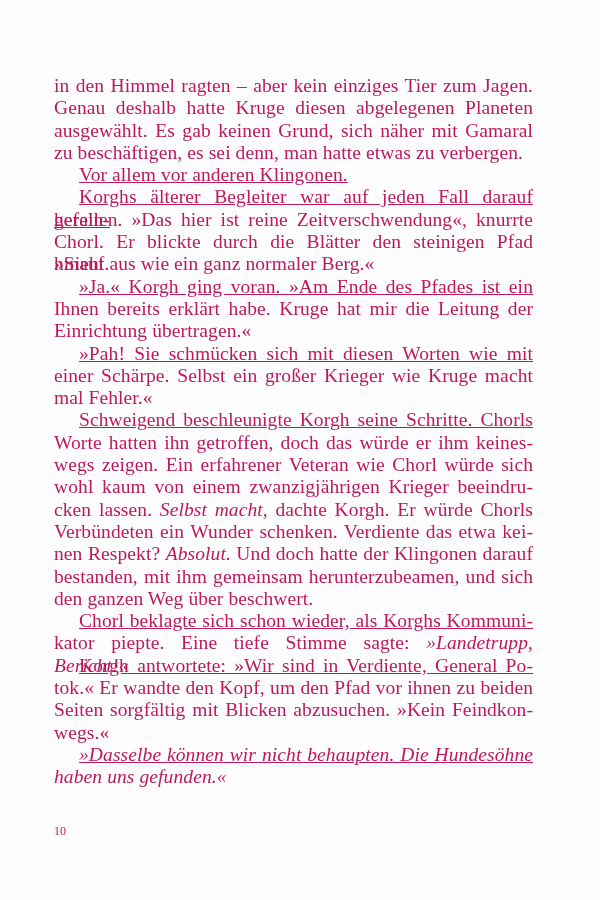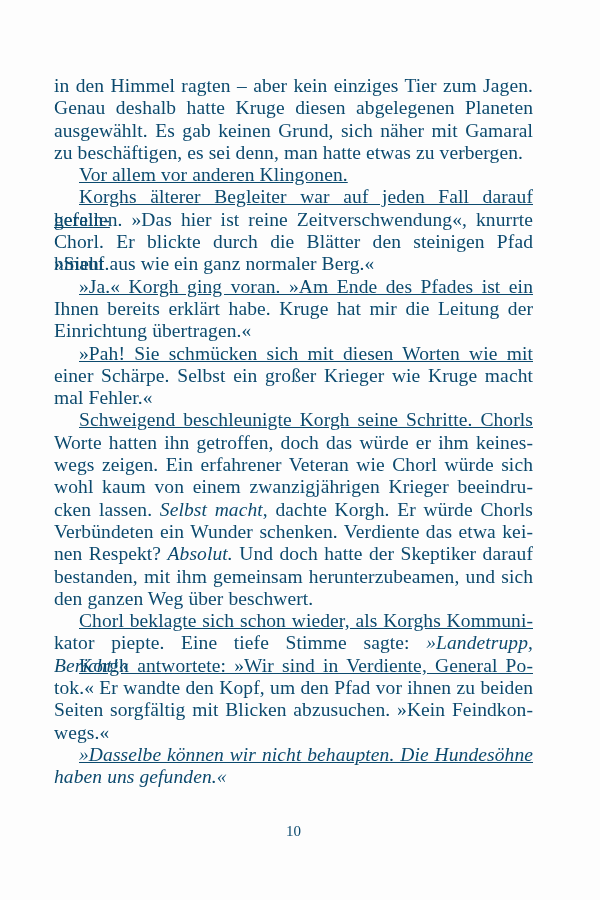--- a/index.html
+++ b/index.html
@@ -44,29 +44,28 @@
     text-decoration: underline;
   }
   .it {
     font-style: italic;
   }
   .page-number {
     position: absolute;
     left: 54px;
     top: 820px;
     width: 479px;
-    text-align: center;
-    font-size: 15px;
+    font-size: 12px;
     line-height: 22px;
   }
 </style>
 </head>
 <body style="background: rgb(253, 253, 253);">
 
-<div class="page" style="background: rgb(253, 253, 253); color: #0c4a6e;">
+<div class="page" style="background: rgb(253, 253, 253); color: #be185d;">
   <div class="text-block">
       <div class="line just"><span>in den Himmel ragten – aber kein einziges Tier zum Jagen.</span></div>
       <div class="line just"><span>Genau deshalb hatte Kruge diesen abgelegenen Planeten</span></div>
       <div class="line just"><span>ausgewählt. Es gab keinen Grund, sich näher mit Gamaral</span></div>
       <div class="line end"><span>zu beschäftigen, es sei denn, man hatte etwas zu verbergen.</span></div>
       <div class="line end ind"><span>Vor allem vor anderen Klingonen.</span></div>
       <div class="line just ind"><span>Korghs älterer Begleiter war auf jeden Fall darauf herein-</span></div>
       <div class="line just"><span>gefallen. »Das hier ist reine Zeitverschwendung«, knurrte</span></div>
       <div class="line just"><span>Chorl. Er blickte durch die Blätter den steinigen Pfad hinauf.</span></div>
       <div class="line end"><span>»Sieht aus wie ein ganz normaler Berg.«</span></div>
@@ -75,21 +74,21 @@
       <div class="line end"><span>Einrichtung übertragen.«</span></div>
       <div class="line just ind"><span>»Pah! Sie schmücken sich mit diesen Worten wie mit</span></div>
       <div class="line just"><span>einer Schärpe. Selbst ein großer Krieger wie Kruge macht</span></div>
       <div class="line end"><span>mal Fehler.«</span></div>
       <div class="line just ind"><span>Schweigend beschleunigte Korgh seine Schritte. Chorls</span></div>
       <div class="line just"><span>Worte hatten ihn getroffen, doch das würde er ihm keines-</span></div>
       <div class="line just"><span>wegs zeigen. Ein erfahrener Veteran wie Chorl würde sich</span></div>
       <div class="line just"><span>wohl kaum von einem zwanzigjährigen Krieger beeindru-</span></div>
       <div class="line just"><span>cken lassen. </span><span class="it">Selbst macht</span><span>, dachte Korgh. Er würde Chorls</span></div>
       <div class="line just"><span>Verbündeten ein Wunder schenken. Verdiente das etwa kei-</span></div>
-      <div class="line just"><span>nen Respekt? </span><span class="it">Absolut.</span><span> Und doch hatte der Skeptiker darauf</span></div>
+      <div class="line just"><span>nen Respekt? </span><span class="it">Absolut.</span><span> Und doch hatte der Klingonen darauf</span></div>
       <div class="line just"><span>bestanden, mit ihm gemeinsam herunterzubeamen, und sich</span></div>
       <div class="line end"><span>den ganzen Weg über beschwert.</span></div>
       <div class="line just ind"><span>Chorl beklagte sich schon wieder, als Korghs Kommuni-</span></div>
       <div class="line just"><span>kator piepte. Eine tiefe Stimme sagte: </span><span class="it">»Landetrupp, Bericht!«</span></div>
       <div class="line just ind"><span>Korgh antwortete: »Wir sind in Verdiente, General Po-</span></div>
       <div class="line just"><span>tok.« Er wandte den Kopf, um den Pfad vor ihnen zu beiden</span></div>
       <div class="line just"><span>Seiten sorgfältig mit Blicken abzusuchen. »Kein Feindkon-</span></div>
       <div class="line end"><span>wegs.«</span></div>
       <div class="line just ind"><span class="it">»Dasselbe können wir nicht behaupten. Die Hundesöhne</span></div>
       <div class="line end"><span class="it">haben uns gefunden.«</span></div>

